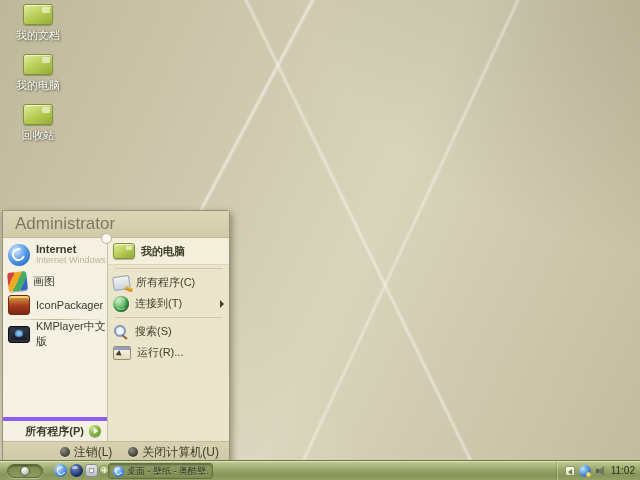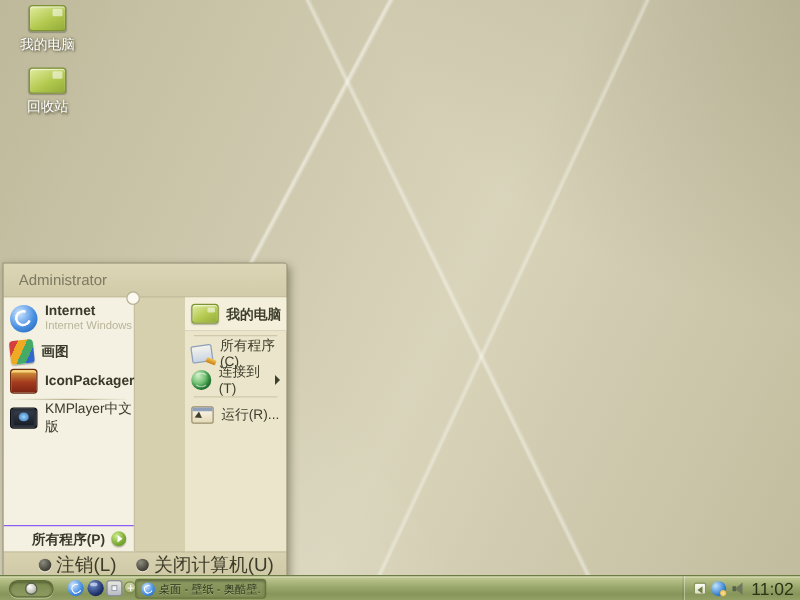--- a/index.html
+++ b/index.html
@@ -63,45 +63,45 @@
   .aparrow::after{content:"";position:absolute;left:5px;top:3px;border-left:4px solid #fff;border-top:3px solid transparent;border-bottom:3px solid transparent;}
   .orbdark{width:10px;height:10px;border-radius:50%;background:radial-gradient(circle at 35% 30%,#8c8c80,#4a4a40 60%,#26261e);box-shadow:0 1px 0 rgba(255,255,255,.45);}
   .subarrow{width:0;height:0;border-left:4px solid #3f3f2d;border-top:4px solid transparent;border-bottom:4px solid transparent;}
 
   
   .start-menu{position:absolute;left:2px;top:210px;width:226px;height:251px;z-index:4;
     border:1px solid #9a937a;border-radius:0 3px 0 0;background:#d7d0af;
     box-shadow:2px 3px 7px rgba(50,50,25,.45);display:flex;flex-direction:column;}
   .sm-header{height:26px;flex:none;display:flex;align-items:center;padding-left:12px;
     background:linear-gradient(#ddd6b6,#d2cba9);border-bottom:1px solid #c2bb9b;
-    color:#7d7a62;font-size:12px;}
-  .sm-body{flex:1;display:flex;position:relative;min-height:0;gap:40px;}
+    color:#7d7a62;font-size:17px;}
+  .sm-body{flex:1;display:flex;position:relative;min-height:0;}
   .sm-notch{position:absolute;left:98px;top:-5px;width:9px;height:9px;border-radius:50%;
     background:#fbf9f0;border:1px solid #b8b194;z-index:2;}
   .sm-left{width:104px;flex:none;background:#f4f1e2;border-right:1px solid #c6bfa2;
     display:flex;flex-direction:column;padding-top:3px;}
   .sm-right{flex:1;background:#eae5cb;display:flex;flex-direction:column;}
   .mi{display:flex;align-items:center;gap:6px;padding-left:5px;cursor:default;color:#3a3a2a;font-size:11px;}
   .sm-left .mi{height:24px;}
   .mi.two{height:28px;}
   .mi .txtcol{display:flex;flex-direction:column;line-height:11px;}
   .mi .main{font-weight:bold;}
   .mi .sub{font-size:9px;color:#b9b49a;}
   .mi .plain{font-weight:normal;}
-  .mi .bold{font-weight:bold;}
+  .mi .bold{font-weight:normal;}
   .sep-l{height:1px;margin:2px 6px;background:linear-gradient(to right,rgba(180,173,140,.1),#b9b28f,rgba(180,173,140,.1));flex:none;}
   .ap-row{margin-top:auto;height:20px;display:flex;align-items:center;justify-content:flex-end;gap:5px;
-    padding-right:6px;font-size:11px;font-weight:bold;color:#3a3a2a;border-top:1px solid #8b5cf6;cursor:default;}
+    padding-right:6px;font-size:11px;font-weight:bold;color:#3a3a2a;border-top:4px solid #8b5cf6;cursor:default;}
   .sm-right .mi{height:21px;color:#3f3f2d;}
   .mi.place-top{height:26px;background:#f3efdb;border-bottom:1px solid #dcd6ba;font-weight:bold;}
   .sep-r{height:1px;margin:3px 7px;background:#cfc9ac;flex:none;}
   .mi .spacer{flex:1;}
   .sm-footer{height:20px;flex:none;display:flex;align-items:center;justify-content:flex-end;gap:16px;
     padding-right:10px;background:linear-gradient(#d9d2b1,#cfc8a6);border-top:1px solid #c2bb9b;}
-  .foot-btn{display:flex;align-items:center;gap:4px;font-size:15px;color:#3c3c28;cursor:default;}
+  .foot-btn{display:flex;align-items:center;gap:4px;font-size:12px;color:#3c3c28;cursor:default;}
 
   
   .taskbar{position:absolute;left:0;right:0;bottom:0;height:19px;z-index:5;
     background:linear-gradient(#c3cb96,#9aa86c 45%,#86955a 75%,#93a166);
     border-top:1px solid #6d7c44;box-shadow:inset 0 1px 0 #dde2bb;}
   .start-pill{position:absolute;left:7px;top:3px;width:34px;height:12px;border-radius:7px;
     background:linear-gradient(#79884b,#8d9c62);border:1px solid #5f6e38;
     box-shadow:inset 0 1px 2px rgba(0,0,0,.4),0 1px 0 rgba(255,255,255,.35);
     display:flex;align-items:center;justify-content:center;cursor:default;}
   .startorb{width:8px;height:8px;border-radius:50%;border:1px solid #55604f;
@@ -121,29 +121,33 @@
   .win-btn .wlbl{font-size:9px;color:#2e3518;white-space:nowrap;overflow:hidden;text-overflow:clip;text-shadow:0 1px 0 rgba(255,255,255,.25);}
   .tray{position:absolute;right:0;top:0;height:100%;display:flex;align-items:center;gap:4px;
     padding:0 5px 0 7px;border-left:1px solid rgba(255,255,255,.35);box-shadow:-1px 0 0 rgba(0,0,0,.12);}
   .trayarrow{width:10px;height:10px;border-radius:2px;background:linear-gradient(#fdfdf6,#d9ddc2);border:1px solid #8b9562;box-sizing:border-box;}
   .trayarrow::after{content:"";position:absolute;left:2px;top:2px;border-right:4px solid #6f7d45;border-top:3px solid transparent;border-bottom:3px solid transparent;}
   .traynet{width:12px;height:12px;border-radius:50%;background:radial-gradient(circle at 30% 30%,#bfe3ff,#3b82d0 60%,#155099);}
   .traynet::after{content:"";position:absolute;right:0;bottom:0;width:5px;height:5px;border-radius:50%;background:radial-gradient(#ffe9a0,#d8a12c);}
   .trayvol{width:11px;height:11px;}
   .trayvol::before{content:"";position:absolute;left:1px;top:4px;width:3px;height:4px;background:#55604a;}
   .trayvol::after{content:"";position:absolute;left:3px;top:1px;border-right:6px solid #6d785c;border-top:5px solid transparent;border-bottom:5px solid transparent;}
-  .clock{font-size:14px;color:#2c3318;padding-left:1px;}
+  .clock{font-size:10px;color:#2c3318;padding-left:1px;}
 </style>
 </head>
 <body>
 
 <div class="screen">
   <div class="wallpaper"></div>
 
   <div class="desk-icons">
+    <div class="desk-icon">
+      <span class="i fold lg"></span>
+      <span class="lbl">我的文档</span>
+    </div>
     <div class="desk-icon">
       <span class="i fold lg"></span>
       <span class="lbl">我的电脑</span>
     </div>
     <div class="desk-icon">
       <span class="i fold lg"></span>
       <span class="lbl">回收站</span>
     </div>
   </div>
 
@@ -192,20 +196,24 @@
           <span>所有程序(C)</span>
         </div>
         <div class="mi">
           <span class="i globe"></span>
           <span>连接到(T)</span>
           <span class="spacer"></span>
           <span class="subarrow" style="margin-right:5px"></span>
         </div>
         <div class="sep-r"></div>
         <div class="mi">
+          <span class="i mag"></span>
+          <span>搜索(S)</span>
+        </div>
+        <div class="mi">
           <span class="i run"></span>
           <span>运行(R)...</span>
         </div>
       </div>
     </div>
 
     <div class="sm-footer">
       <div class="foot-btn">
         <span class="i orbdark"></span>
         <span>注销(L)</span>

